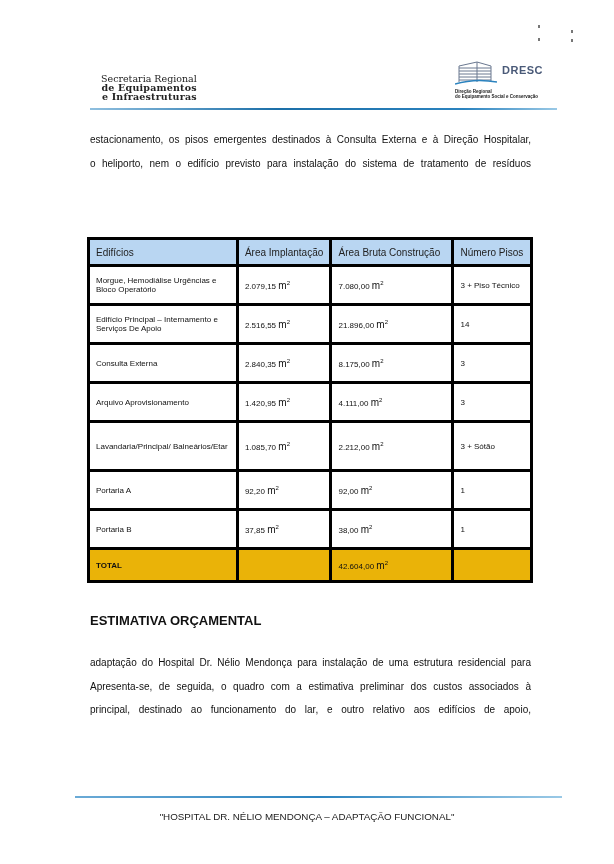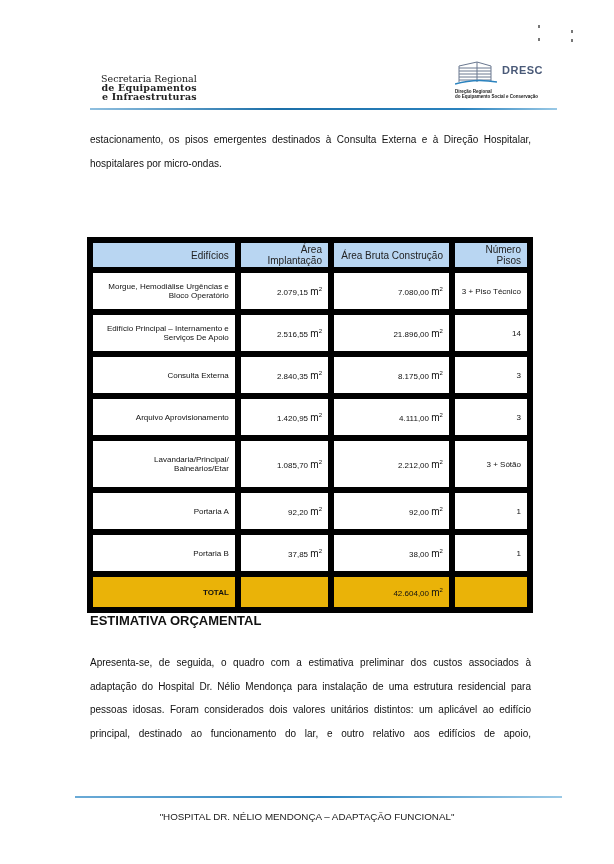--- a/index.html
+++ b/index.html
@@ -13,21 +13,21 @@
   .logo { position:absolute; left:455px; top:58px; width:120px; height:50px; }
   .logo-building { position:absolute; left:0; top:0; width:42px; height:28px; }
   .logo-name { position:absolute; left:47px; top:6px; font-size:11px; color:#4a5a78; font-weight:bold; letter-spacing:0.5px; }
   .logo-sub { position:absolute; left:0; top:31px; font-size:4.5px; line-height:5px; font-weight:bold; color:#222; white-space:nowrap; }
   .header-line { position:absolute; left:90px; top:108px; width:467px; height:2px; background:linear-gradient(90deg,#8fbfdf,#1c6fa8 40%,#2b83bf 80%,#9ac9e6); }
   .body-text { position:absolute; left:90px; width:441px; font-family:"Liberation Sans", sans-serif; font-size:10px; color:#111; }
   .p1 { top:128px; line-height:24px; text-align:justify; }
   .p1 .line { display:block; text-align:justify; text-align-last:justify; white-space:nowrap; }
   .p1 .line.last { text-align-last:left; }
   table.areas { position:absolute; left:87px; top:237px; width:446px; border-collapse:collapse; font-family:"Liberation Sans", sans-serif; font-size:8px; color:#111; }
-  table.areas th, table.areas td { border:6px solid #000000; text-align:right; vertical-align:middle; padding:0 6px; }
+  table.areas th, table.areas td { border:3px solid #000000; text-align:left; vertical-align:middle; padding:0 6px; }
   table.areas th { background:#b9d6f2; font-weight:normal; font-size:10px; height:24px; color:#222; }
   table.areas td { height:36px; }
   table.areas tr.total td { background:#eab308; height:30px; }
   table.areas tr.total td.label { font-weight:bold; }
   sup { font-size:6px; vertical-align:4px; }
   .unit { font-size:10px; }
   .section-title { position:absolute; left:90px; top:613px; font-size:13px; font-weight:bold; color:#111; }
   .p2 { top:651px; line-height:23.6px; }
   .p2 .line { display:block; text-align:justify; text-align-last:justify; white-space:nowrap; }
   .footer-line { position:absolute; left:75px; top:796px; width:487px; height:1.5px; background:linear-gradient(90deg,#6aaad6,#2b83bf 50%,#9ac9e6); }
@@ -66,21 +66,21 @@
     <div class="logo-sub">
       <div>Direção Regional</div>
       <div>do Equipamento Social e Conservação</div>
     </div>
   </div>
   <div class="header-line"></div>
 </div>
 
 <div class="body-text p1">
   <span class="line">estacionamento, os pisos emergentes destinados à Consulta Externa e à Direção Hospitalar,</span>
-  <span class="line last">hospitalares por micro-ondas.</span>
+  <span class="line">o heliporto, nem o edifício previsto para instalação do sistema de tratamento de resíduos</span>
 </div>
 
 <table class="areas">
   <colgroup>
     <col style="width:150px">
       <col style="width:94px">
       <col style="width:123px">
       <col style="width:79px">
   </colgroup>
   <thead>
@@ -139,20 +139,19 @@
       <td></td>
       <td><span>42.604,00</span> <span class="unit">m</span><sup>2</sup></td>
       <td></td>
     </tr>
   </tbody>
 </table>
 
 <div class="section-title">ESTIMATIVA ORÇAMENTAL</div>
 
 <div class="body-text p2">
+  <span class="line">adaptação do Hospital Dr. Nélio Mendonça para instalação de uma estrutura residencial para</span>
   <span class="line">Apresenta-se, de seguida, o quadro com a estimativa preliminar dos custos associados à</span>
-  <span class="line">adaptação do Hospital Dr. Nélio Mendonça para instalação de uma estrutura residencial para</span>
-  <span class="line">pessoas idosas. Foram considerados dois valores unitários distintos: um aplicável ao edifício</span>
   <span class="line">principal, destinado ao funcionamento do lar, e outro relativo aos edifícios de apoio,</span>
 </div>
 
 <div class="footer-line"></div>
 <div class="footer-text">"HOSPITAL DR. NÉLIO MENDONÇA – ADAPTAÇÃO FUNCIONAL"</div>
 
 </body></html>

